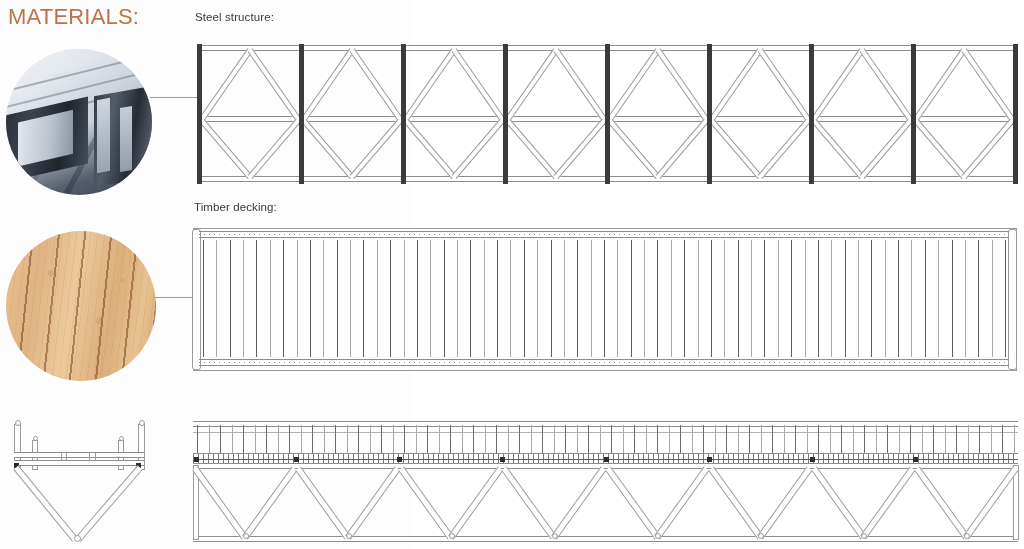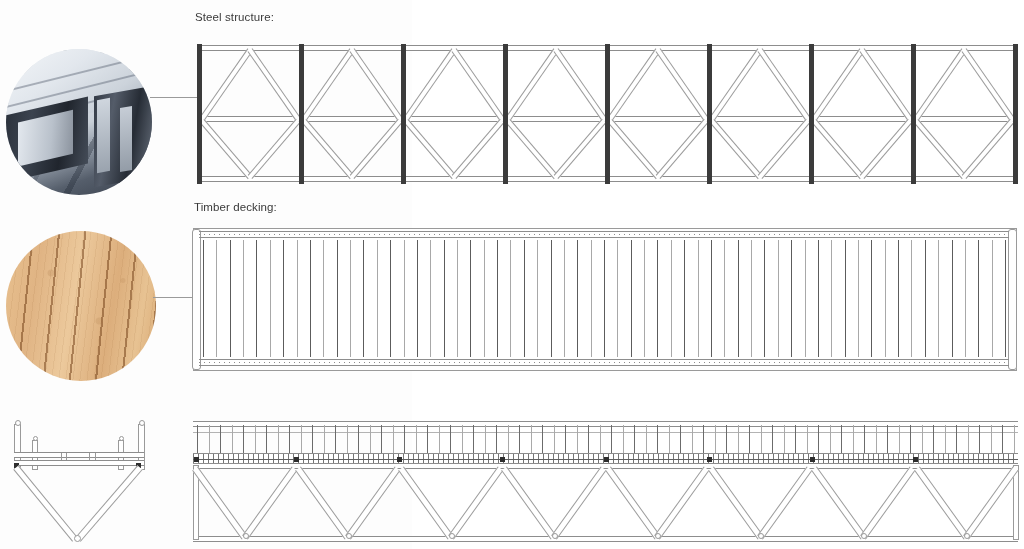--- a/index.html
+++ b/index.html
@@ -93,20 +93,21 @@
     background-position:0 50%;background-size:100% 1px;background-repeat:repeat-x;}
   .boxrail{position:absolute;border:1px solid #9a9a9a;background:#fff;}
 </style>
 </head>
 <body>
 
 <div id="slide">
 
   <div class="bg-tint"></div>
 
+  <div class="page-title">MATERIALS:</div>
 
   <div class="sec-label" id="lbl-steel">Steel structure:</div>
 
   <div class="photo" id="photo-steel">
     <div class="top-face"></div>
     <div class="seam1"></div>
     <div class="seam2"></div>
     <div class="seam3"></div>
     <div class="beam-a"></div>
     <div class="beam-b"></div>

